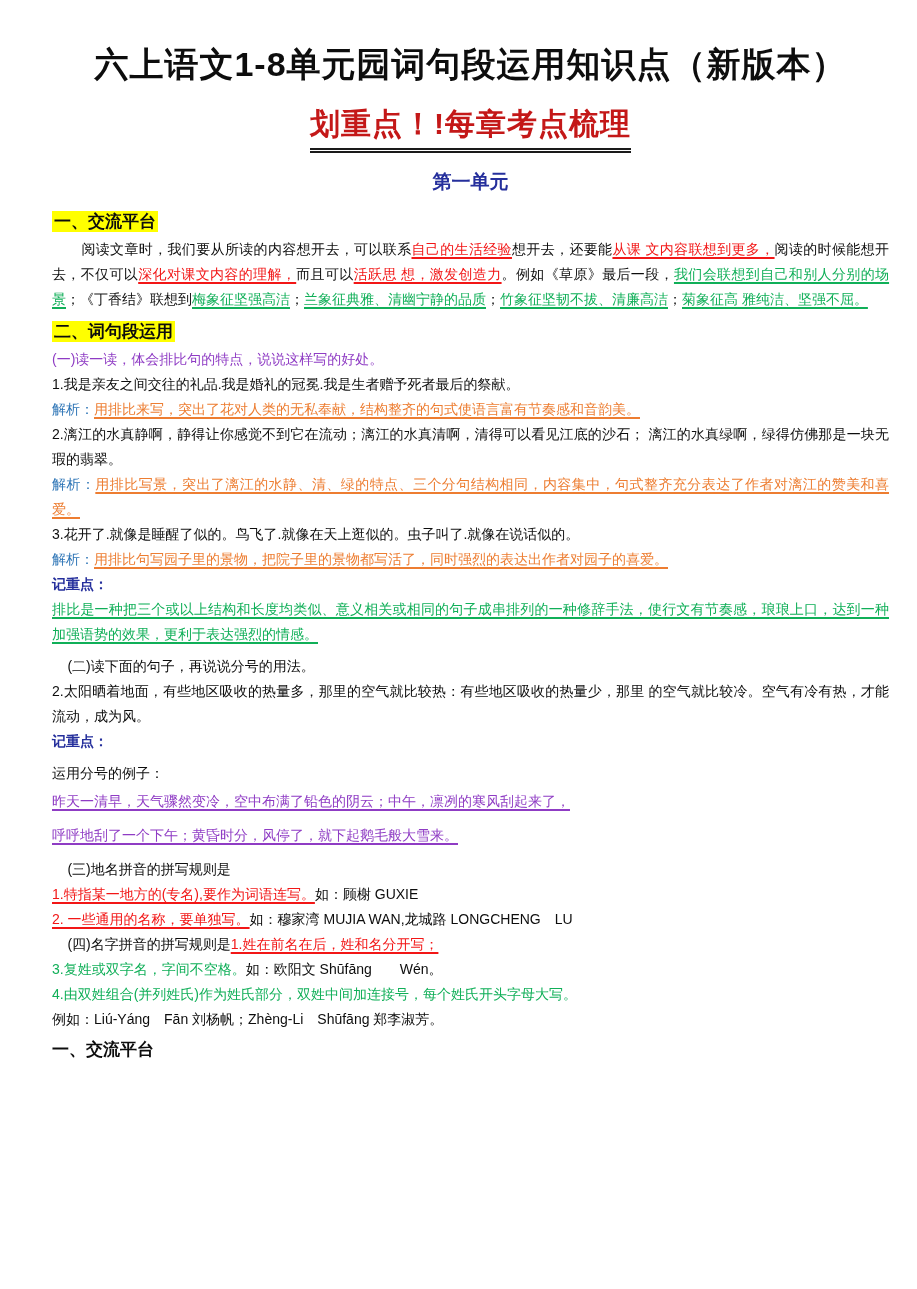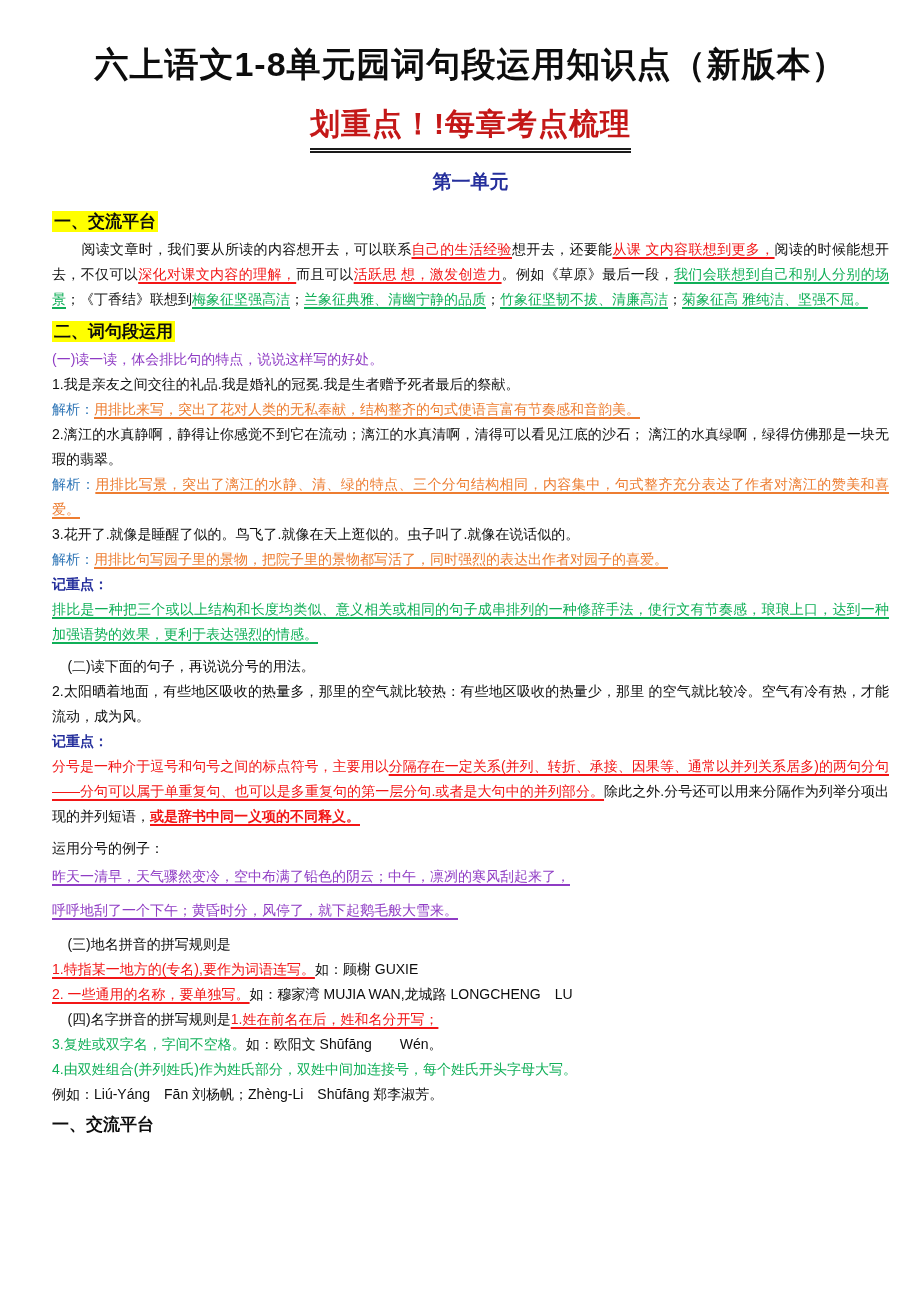--- a/index.html
+++ b/index.html
@@ -67,21 +67,20 @@
     <div class="block"><span class="run s-k">2.漓江的水真静啊，静得让你感觉不到它在流动；漓江的水真清啊，清得可以看见江底的沙石； 漓江的水真绿啊，绿得仿佛那是一块无瑕的翡翠。</span></div>
     <div class="block"><span class="run s-bl">解析：</span><span class="run s-o">用排比写景，突出了漓江的水静、清、绿的特点、三个分句结构相同，内容集中，句式整齐充分表达了作者对漓江的赞美和喜爱。</span></div>
     <div class="block"><span class="run s-k">3.花开了.就像是睡醒了似的。鸟飞了.就像在天上逛似的。虫子叫了.就像在说话似的。</span></div>
     <div class="block"><span class="run s-bl">解析：</span><span class="run s-o">用排比句写园子里的景物，把院子里的景物都写活了，同时强烈的表达出作者对园子的喜爱。</span></div>
     <div class="block"><span class="run s-nv">记重点：</span></div>
     <div class="block"><span class="run s-gu">排比是一种把三个或以上结构和长度均类似、意义相关或相同的句子成串排列的一种修辞手法，使行文有节奏感，琅琅上口，达到一种加强语势的效果，更利于表达强烈的情感。</span></div>
 
     <div class="block indent1 gap-top"><span class="run s-k">(二)读下面的句子，再说说分号的用法。</span></div>
     <div class="block"><span class="run s-k">2.太阳晒着地面，有些地区吸收的热量多，那里的空气就比较热：有些地区吸收的热量少，那里 的空气就比较冷。空气有冷有热，才能流动，成为风。</span></div>
     <div class="block"><span class="run s-nv">记重点：</span></div>
-    <div class="block"><span class="run s-r">分号是一种介于逗号和句号之间的标点符号，主要用以</span><span class="run s-ru">分隔存在一定关系(并列、转折、承接、因果等、通常以并列关系居多)的两句分句——分句可以属于单重复句、也可以是多重复句的第一层分句.或者是大句中的并列部分。</span><span class="run s-k">除此之外.分号还可以用来分隔作为列举分项出现的并列短语，</span><span class="run s-rub">或是辞书中同一义项的不同释义。</span></div>
 
     <div class="block gap-top"><span class="run s-k">运用分号的例子：</span></div>
     <div class="block spaced"><span class="run s-pu">昨天一清早，天气骤然变冷，空中布满了铅色的阴云；中午，凛冽的寒风刮起来了，</span></div>
     <div class="block spaced"><span class="run s-pu">呼呼地刮了一个下午；黄昏时分，风停了，就下起鹅毛般大雪来。</span></div>
 
     <div class="block indent1"><span class="run s-k">(三)地名拼音的拼写规则是</span></div>
     <div class="block"><span class="run s-ru">1.特指某一地方的(专名),要作为词语连写。</span><span class="run s-k">如：顾榭 GUXIE</span></div>
     <div class="block"><span class="run s-ru">2. 一些通用的名称，要单独写。</span><span class="run s-k">如：穆家湾 MUJIA  WAN,龙城路 LONGCHENG　LU</span></div>
     <div class="block indent1"><span class="run s-k">(四)名字拼音的拼写规则是</span><span class="run s-ru">1.姓在前名在后，姓和名分开写；</span></div>
     <div class="block"><span class="run s-g">3.复姓或双字名，字间不空格。</span><span class="run s-k">如：欧阳文 Shūfāng　　Wén。</span></div>

